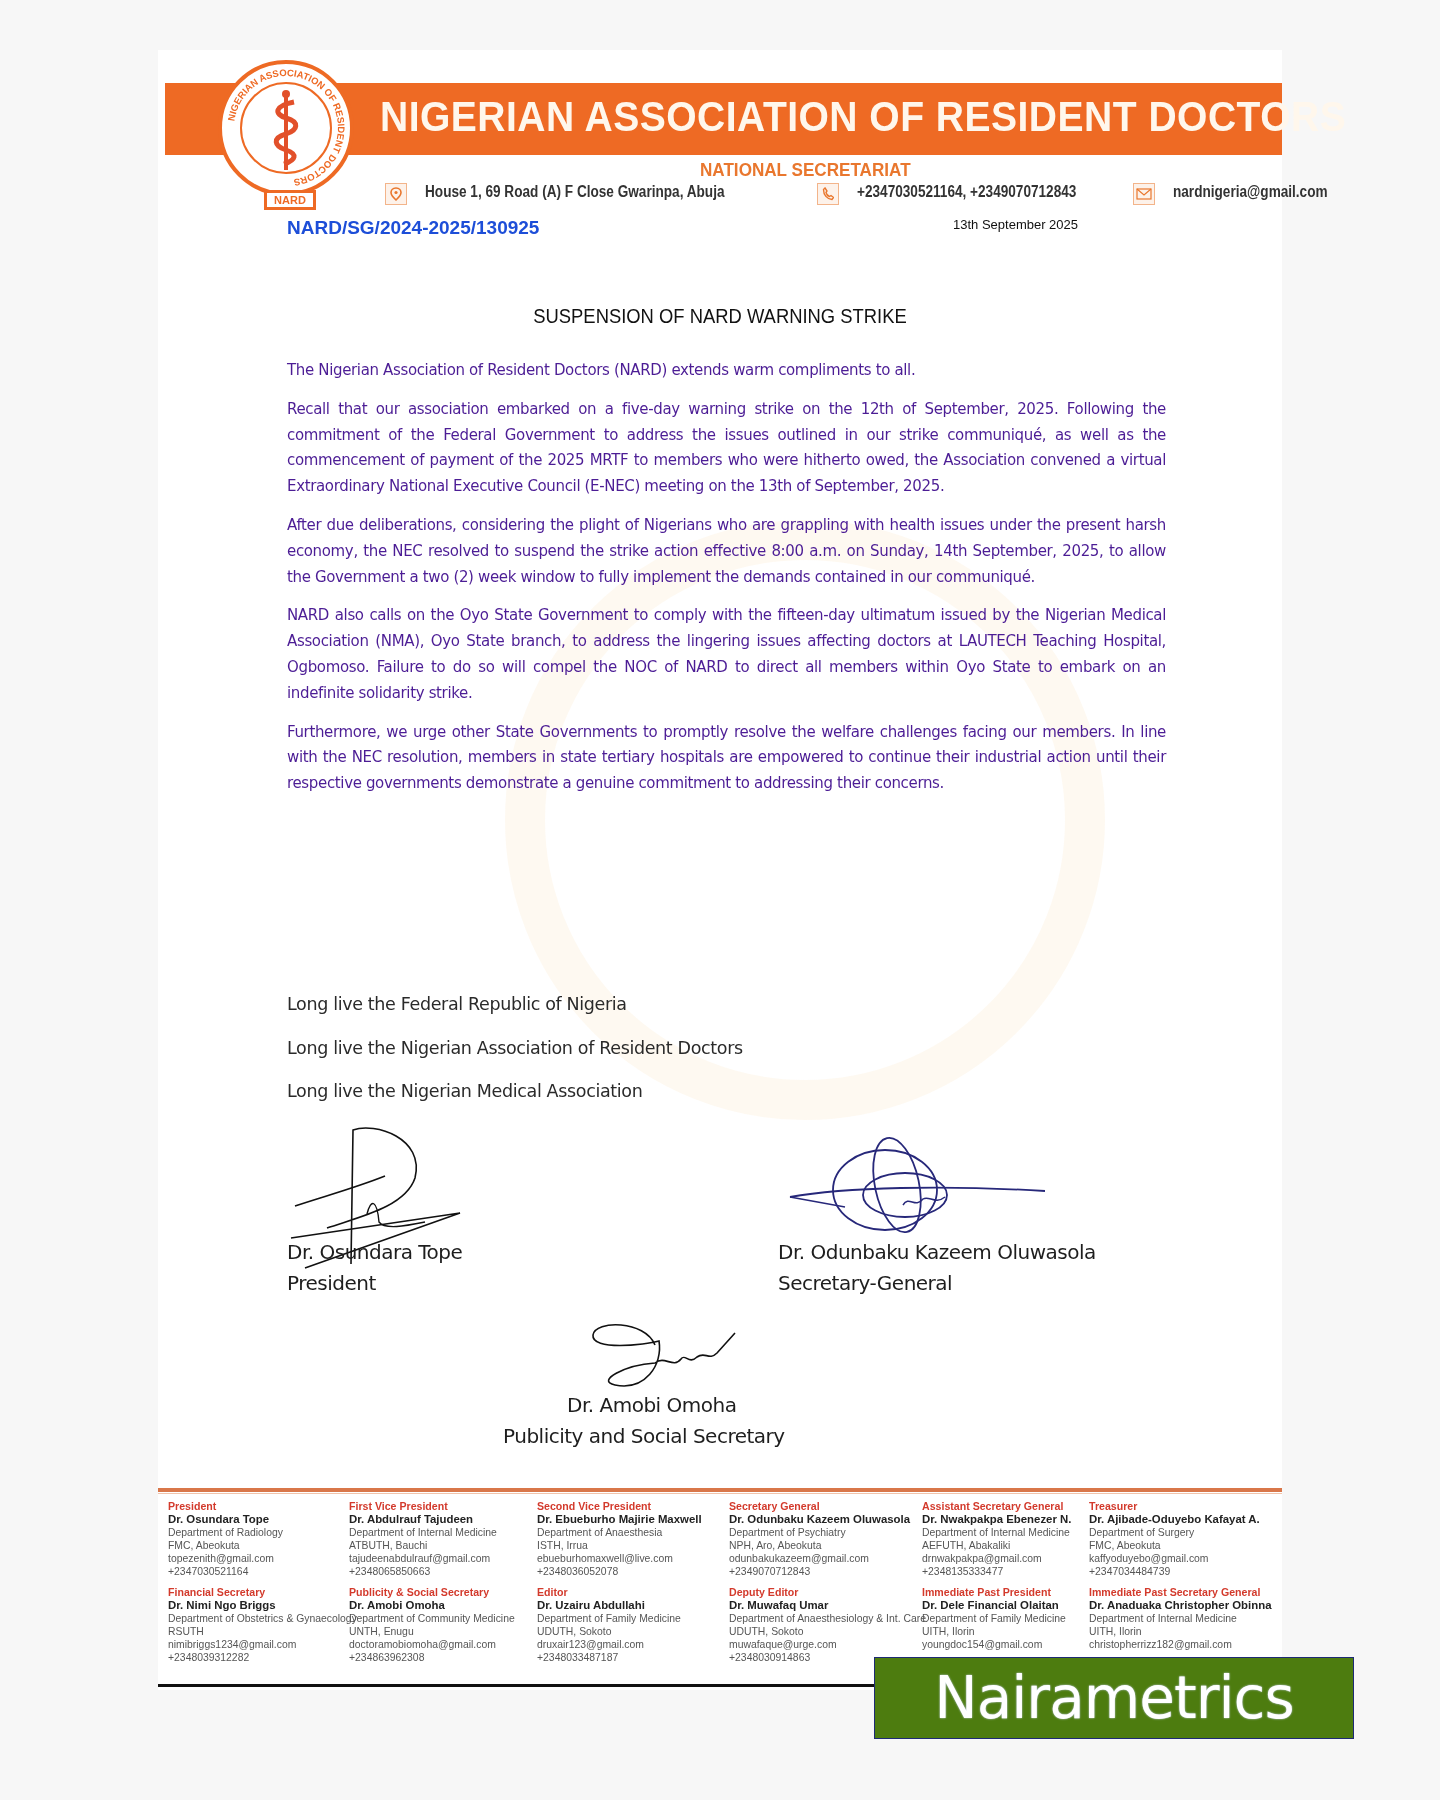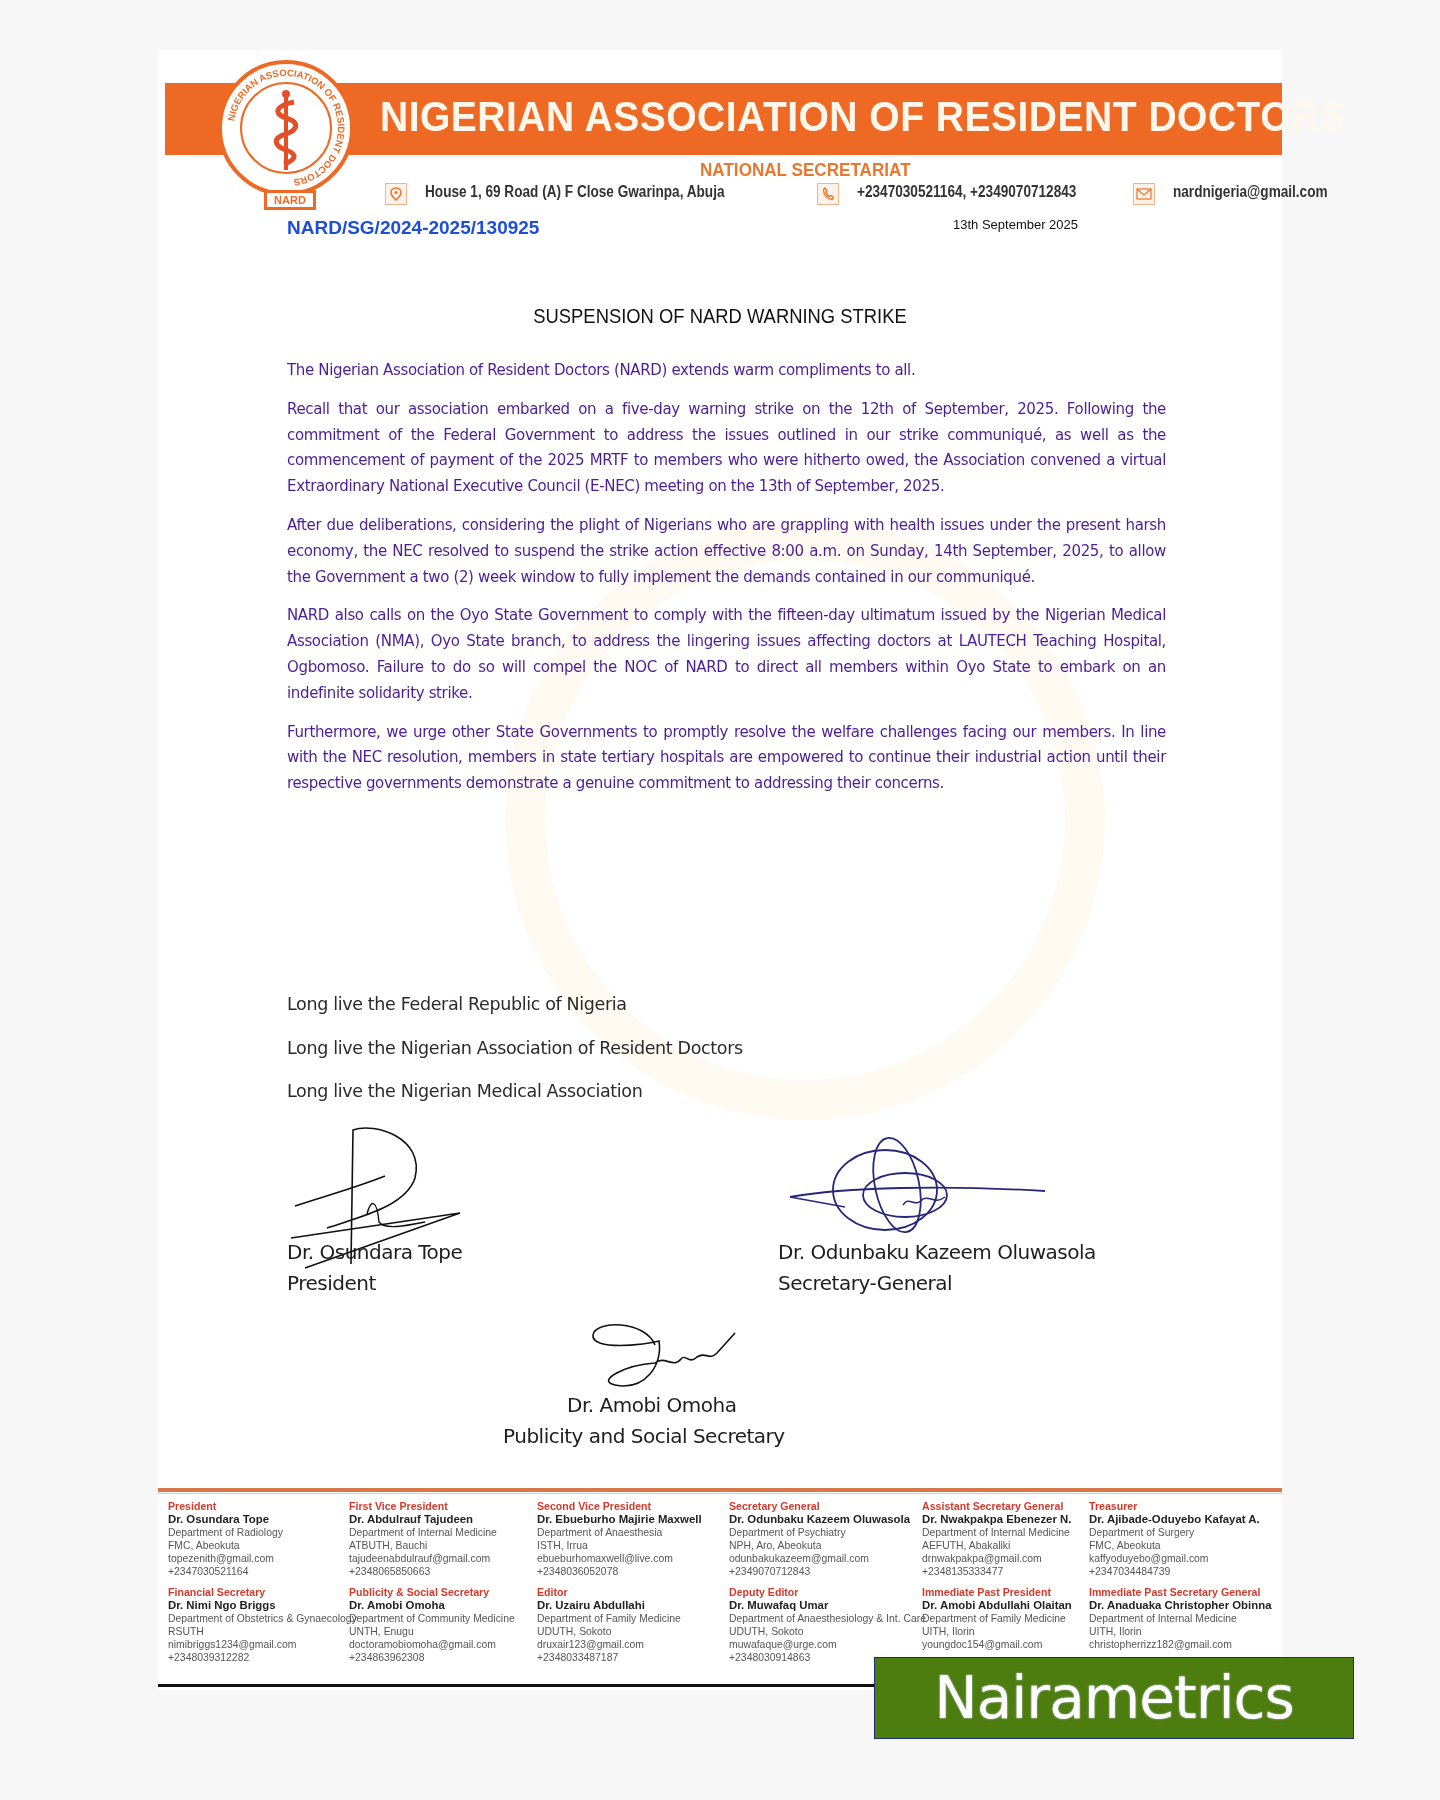--- a/index.html
+++ b/index.html
@@ -292,21 +292,21 @@
     <div class="member">
       <div class="role">Deputy Editor</div>
       <div class="name">Dr. Muwafaq Umar</div>
       <div class="dept">Department of Anaesthesiology &amp; Int. Care</div>
       <div class="hospital">UDUTH, Sokoto</div>
       <div class="email">muwafaque@urge.com</div>
       <div class="phone">+2348030914863</div>
     </div>
     <div class="member">
       <div class="role">Immediate Past President</div>
-      <div class="name">Dr. Amobi Abdullahi Olaitan</div>
+      <div class="name">Dr. Dele Financial Olaitan</div>
       <div class="dept">Department of Family Medicine</div>
       <div class="hospital">UITH, Ilorin</div>
       <div class="email">youngdoc154@gmail.com</div>
       <div class="phone"></div>
     </div>
     <div class="member">
       <div class="role">Immediate Past Secretary General</div>
       <div class="name">Dr. Anaduaka Christopher Obinna</div>
       <div class="dept">Department of Internal Medicine</div>
       <div class="hospital">UITH, Ilorin</div>

